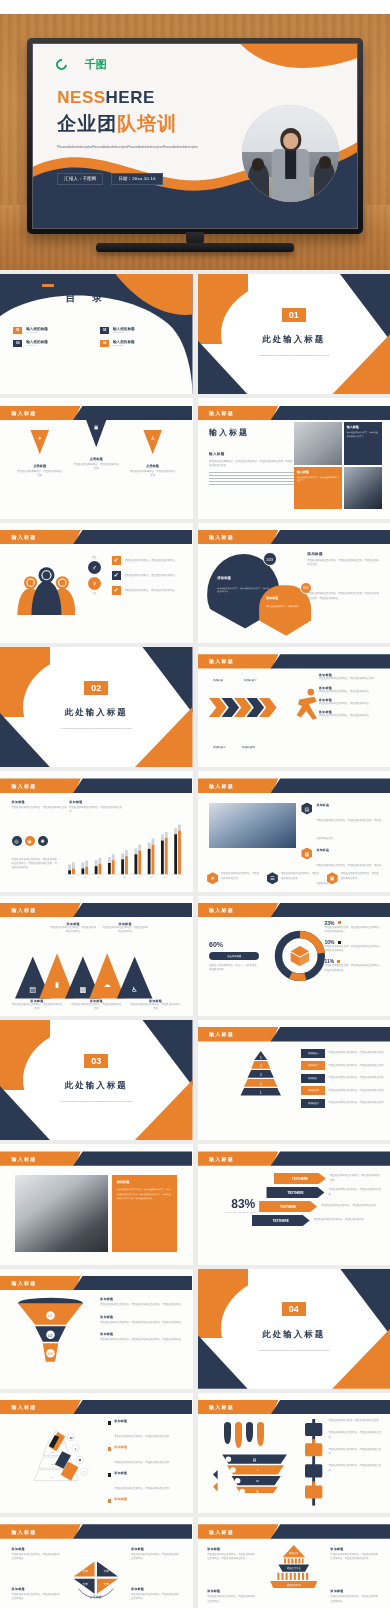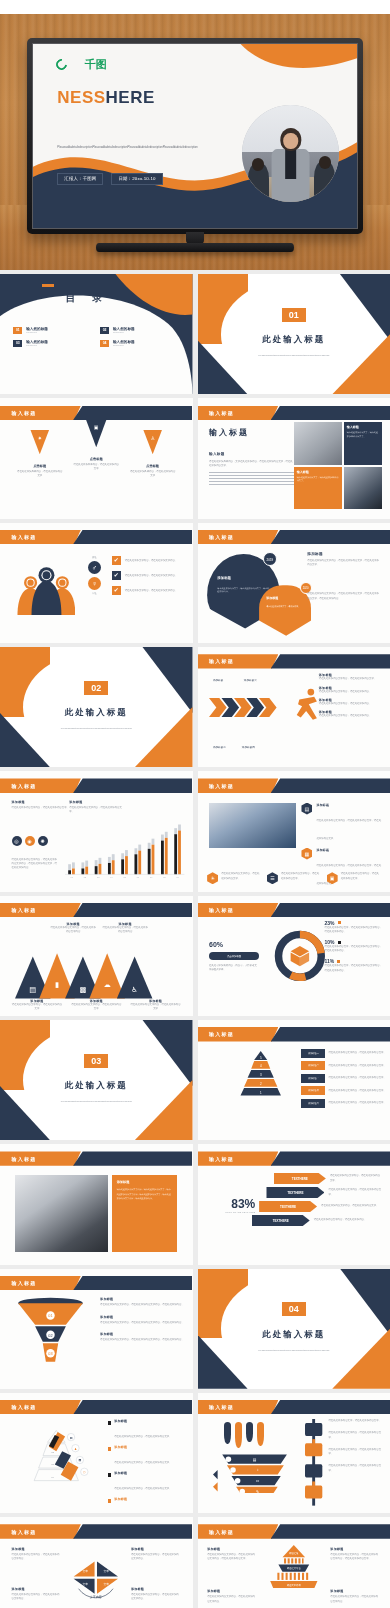--- a/index.html
+++ b/index.html
@@ -145,20 +145,23 @@
             <path d="M0,120 C70,88 120,152 195,128 C250,110 285,118 320,96 L320,106 C285,128 250,120 195,138 C120,162 70,98 0,130 Z" fill="#e8822c"></path>
           </svg>
 
           <div class="ts-logo">
             <span class="lg-mark"></span>
             <span class="lg-txt">千图</span>
           </div>
 
           <div class="ts-en">
             <span class="o">NESS</span><span class="d">HERE</span>
+          </div>
+          <div class="ts-cn">
+            <span class="d">企业团</span><span class="o">队培训</span>
           </div>
           <div class="ts-desc">PleaseaddadetailedescriptionPleaseaddadetailedescriptionPleaseaddadetailedescriptionPleaseaddadetailedescription</div>
           <div class="ts-meta">
             <div>汇报人：千图网</div>
             <div>日期：20xx.10.10</div>
           </div>
 
           <div class="ts-photo">
             <div class="room"></div>
               <div class="tbl"></div>

